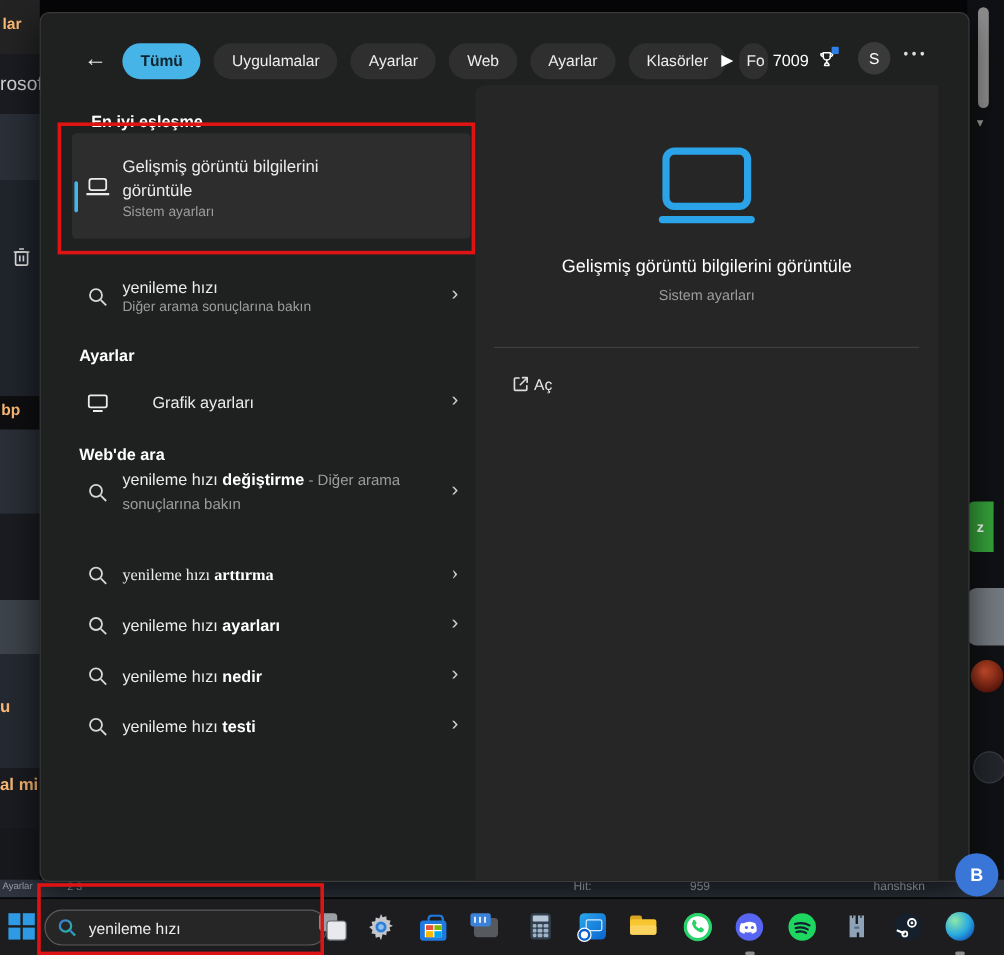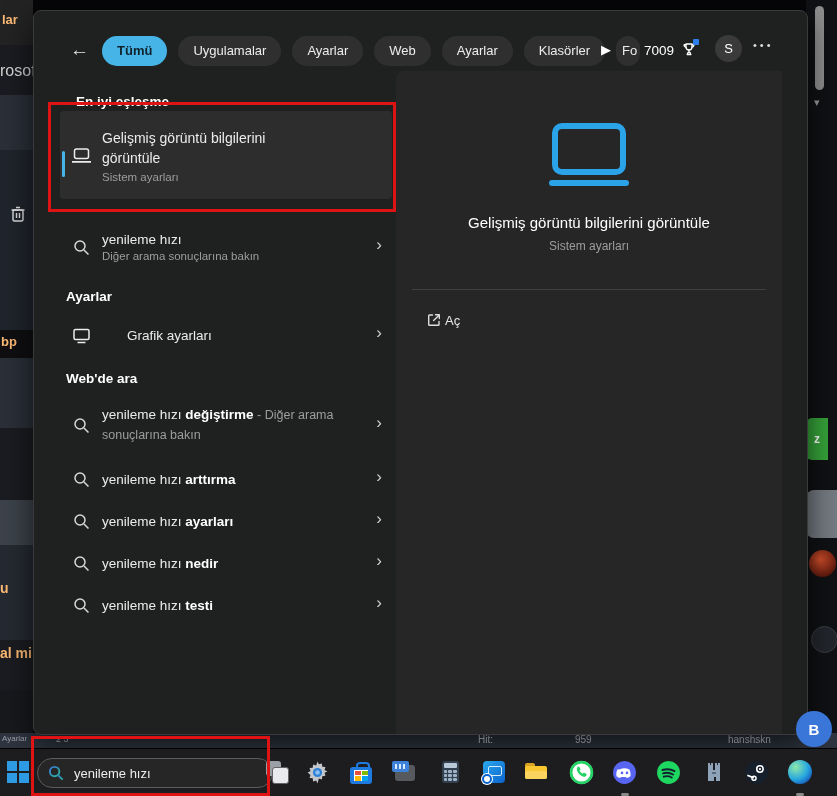--- a/index.html
+++ b/index.html
@@ -224,34 +224,34 @@
           <rect x="2" y="2.5" width="15" height="10" rx="1.5"></rect>
             <path d="M5.5 15.5h8"></path>
         </svg>
       </span>
       <span class="t-main" style="flex:1;margin-left:25px;">Grafik ayarları</span>
       <span class="chev">›</span>
     </div>
 
     <div class="heading" style="top:360px;">Web'de ara</div>
 
-    <div class="item" style="top:385px;height:58px;">
+    <div class="item" style="top:370px;height:58px;">
       <span class="ico">
         <svg class="search-glyph" width="17" height="17" viewBox="0 0 17 17" fill="none" stroke-width="1.5">
           <circle cx="7" cy="7" r="5"></circle>
             <line x1="11" y1="11" x2="15.5" y2="15.5"></line>
         </svg>
       </span>
       <span class="t-main" style="flex:1;width:235px;line-height:20px;">
         <span>yenileme hızı </span><span class="bold">değiştirme</span><span class="suffix"> - Diğer arama sonuçlarına bakın</span>
       </span>
       <span class="chev">›</span>
     </div>
 
-    <div class="item" style="top:447px;height:42px;">
+    <div class="item" style="top:447px;height:42px;font-family:Liberation Serif, serif;">
       <span class="ico">
         <svg class="search-glyph" width="17" height="17" viewBox="0 0 17 17" fill="none" stroke-width="1.5">
           <circle cx="7" cy="7" r="5"></circle>
             <line x1="11" y1="11" x2="15.5" y2="15.5"></line>
         </svg>
       </span>
       <span class="t-main" style="flex:1;">
         <span>yenileme hızı </span><span class="bold">arttırma</span>
       </span>
       <span class="chev">›</span>

